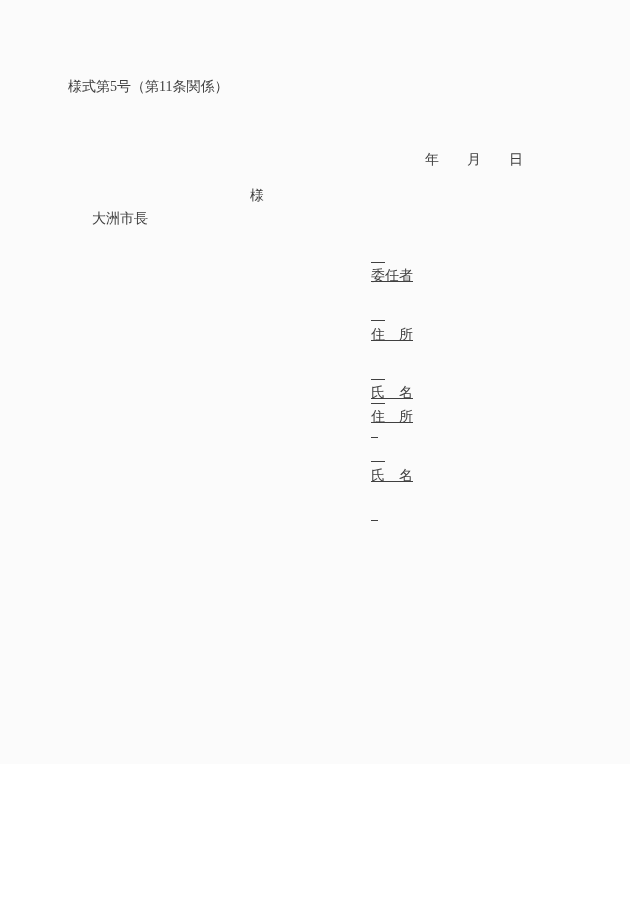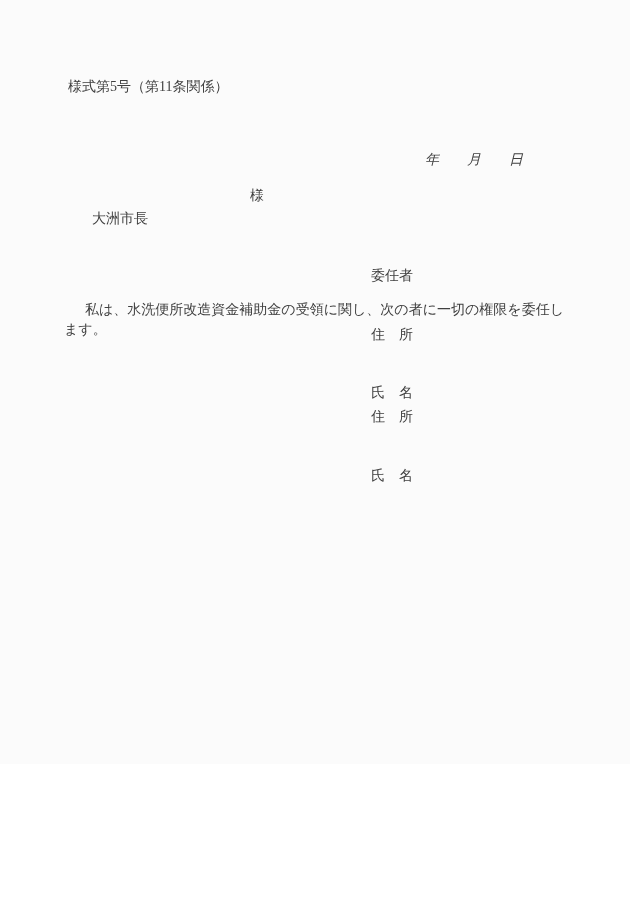--- a/index.html
+++ b/index.html
@@ -28,36 +28,36 @@
     top: 117px;
     width: 630px;
     text-align: center;
     line-height: 1;
     white-space: pre;
   }
   .date-line {
     left: 425px;
     top: 153px;
     line-height: 1;
-    font-style: italic;
   }
   .addressee-name {
     left: 92px;
     top: 189px;
     line-height: 1;
     margin-top: 23px;
   }
   .addressee-honorific {
     left: 250px;
     top: 189px;
     line-height: 1;
   }
   .party-block {
     left: 371px;
     line-height: 19.5px;
+    text-decoration: underline;
   }
   .party-block div { white-space: pre; }
   .delegator-block { top: 227px; }
   .delegate-block  { top: 368px; }
 
   .body-text {
     left: 64px;
     top: 300px;
     width: 502px;
     margin: 0;
@@ -81,20 +81,19 @@
   <div class="abs addressee-name">大洲市長</div>
 
   <div class="abs addressee-honorific">様</div>
 
   <div class="abs party-block delegator-block">
     <div>委任者</div>
     <div>住　所</div>
     <div>氏　名</div>
   </div>
 
-  <p class="abs body-text">　私は、水洗便所改造資金補助金の受領に関し、次の者に一切の権限を委任します。</p>
 
   <div class="abs party-block delegate-block">
     <div>住　所</div>
     <div>氏　名</div>
   </div>
 
 </div>
 
 </body></html>

